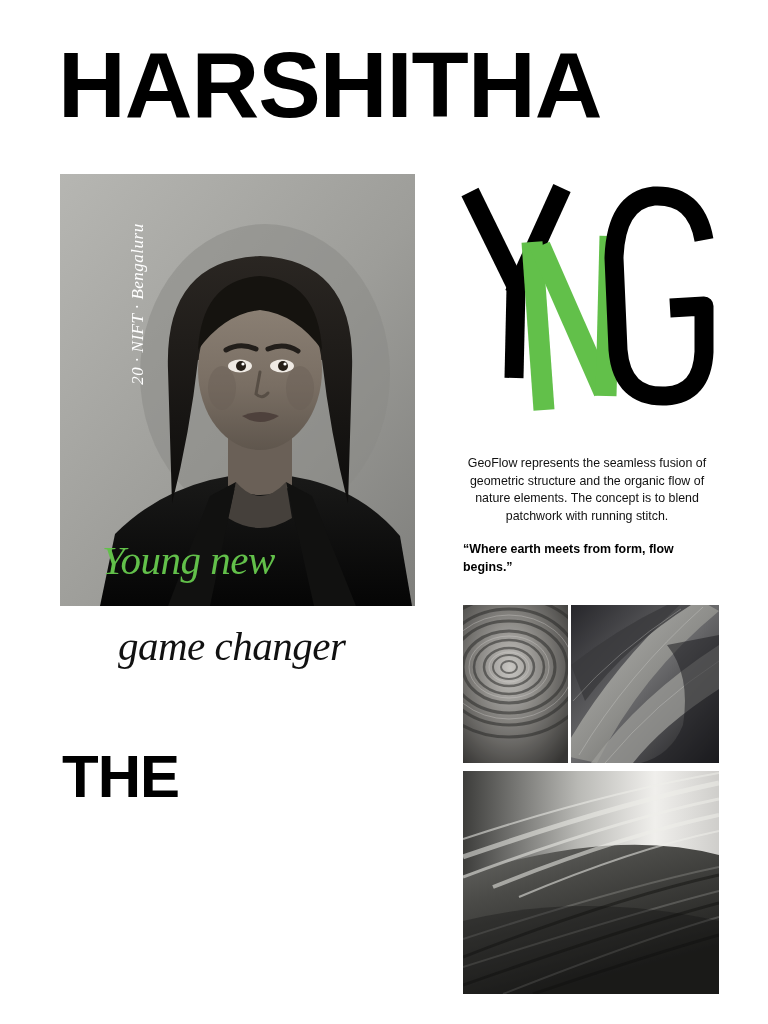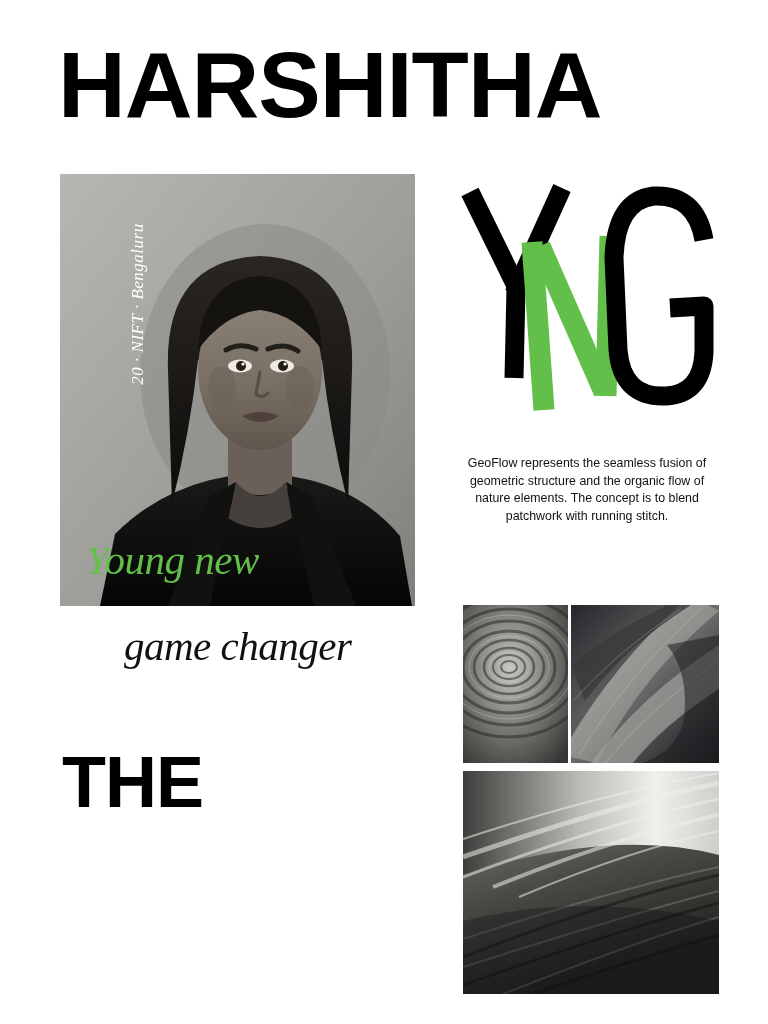--- a/index.html
+++ b/index.html
@@ -60,32 +60,32 @@
     transform-origin: center center;
     font-family: "Liberation Serif", serif;
     font-style: italic;
     font-size: 17px;
     color: #ffffff;
     letter-spacing: 0.5px;
     text-align: center;
   }
   .young-new {
     position: absolute;
-    left: 26px;
+    left: 42px;
     bottom: 22px;
     font-family: "Liberation Serif", serif;
     font-style: italic;
     font-size: 41px;
     color: #62c04a;
     letter-spacing: -0.5px;
   }
 
   .game-changer {
     position: absolute;
-    left: 124px;
+    left: 118px;
     top: 622px;
     font-family: "Liberation Serif", serif;
     font-style: italic;
     font-size: 41px;
     color: #111111;
     letter-spacing: -0.5px;
   }
 
   
   .yng {
@@ -128,21 +128,21 @@
   .ph-wood  { left: 463px; top: 605px; width: 105px; height: 158px; }
   .ph-leaf  { left: 571px; top: 605px; width: 148px; height: 158px; }
   .ph-field { left: 463px; top: 771px; width: 256px; height: 223px; }
 
   
   .bottom-1 {
     position: absolute;
     left: 62px;
     top: 748px;
     font-weight: 700;
-    font-size: 72px;
+    font-size: 60px;
     line-height: 0.95;
     letter-spacing: -1px;
     color: #000000;
     white-space: nowrap;
   }
   .bottom-2 {
     position: absolute;
     left: 110px;
     top: 840px;
     font-weight: 700;
@@ -241,20 +241,21 @@
         <path d="M152 54 L148 214" stroke="#62c04a" stroke-width="21" fill="none"></path>
       </g>
 
       <g>
         <path d="M246 58 Q238 12 196 14 Q158 18 156 76 L160 168 Q164 216 208 214 Q244 212 246 170 L246 124 L212 126" stroke="#000" stroke-width="19" fill="none" stroke-linecap="butt" stroke-linejoin="round"></path>
       </g>
     </svg>
   </div>
 
   <div class="body-copy">GeoFlow represents the seamless fusion of geometric structure and the organic flow of nature elements. The concept is to blend patchwork with running stitch.</div>
+  <div class="quote">“Where earth meets from form, flow begins.”</div>
 
   <div class="ph ph-wood">
     <svg width="105" height="158" viewBox="0 0 105 158">
       <defs>
         <radialGradient id="woodg" cx="45%" cy="40%" r="75%">
           <stop offset="0%" stop-color="#d8d6d2"></stop>
           <stop offset="45%" stop-color="#8e8c88"></stop>
           <stop offset="100%" stop-color="#3b3a38"></stop>
         </radialGradient>
       </defs>

